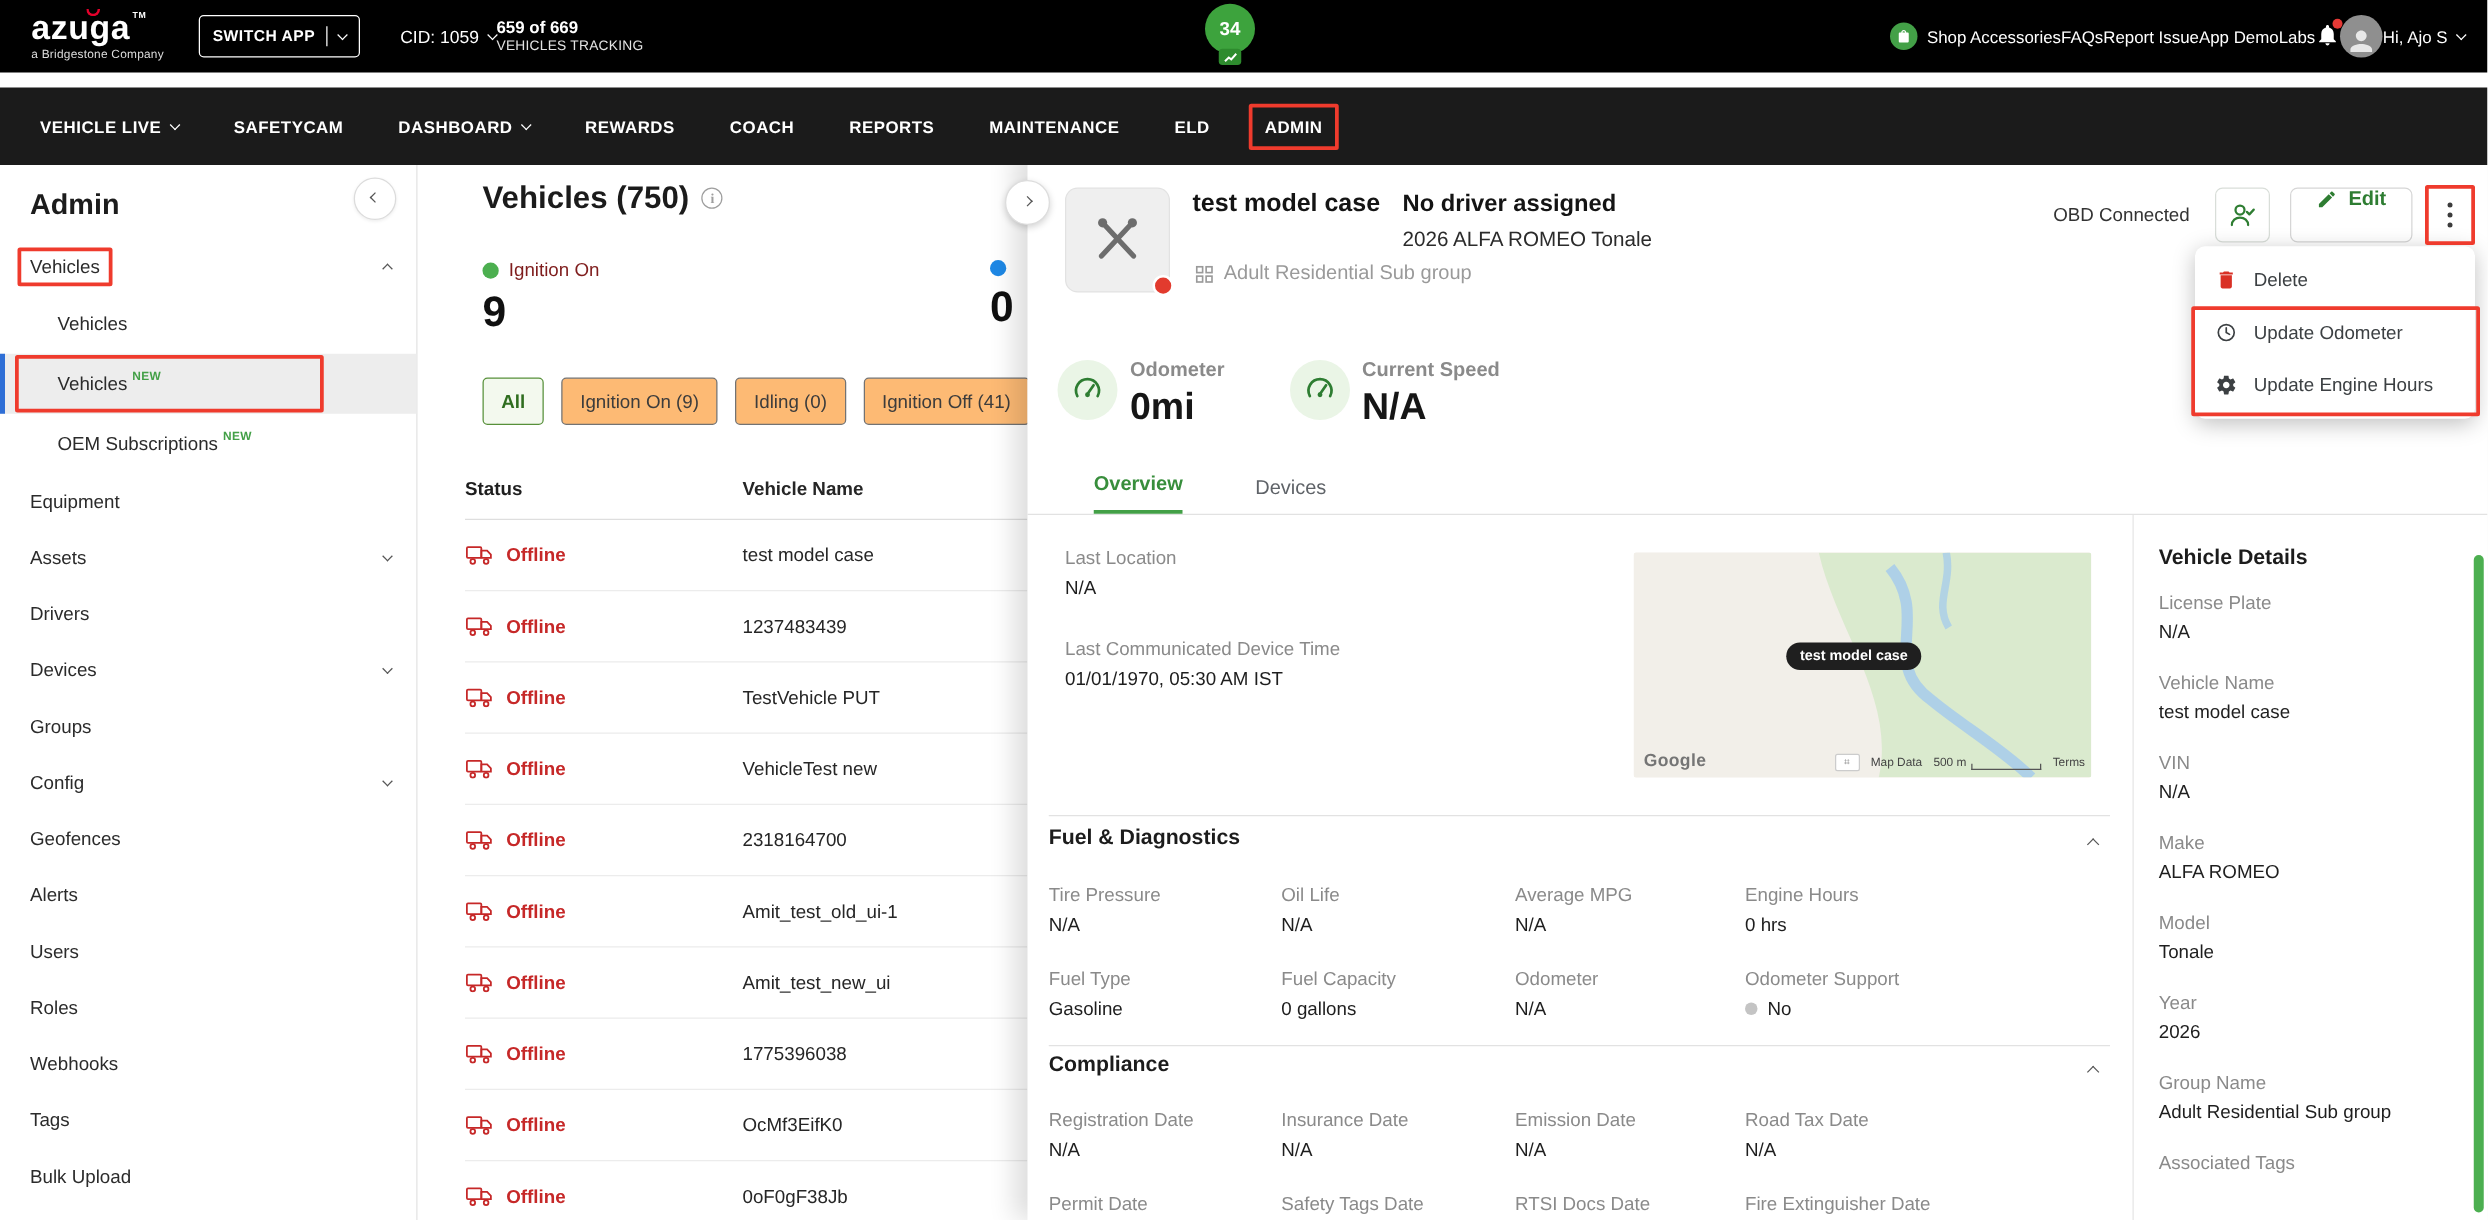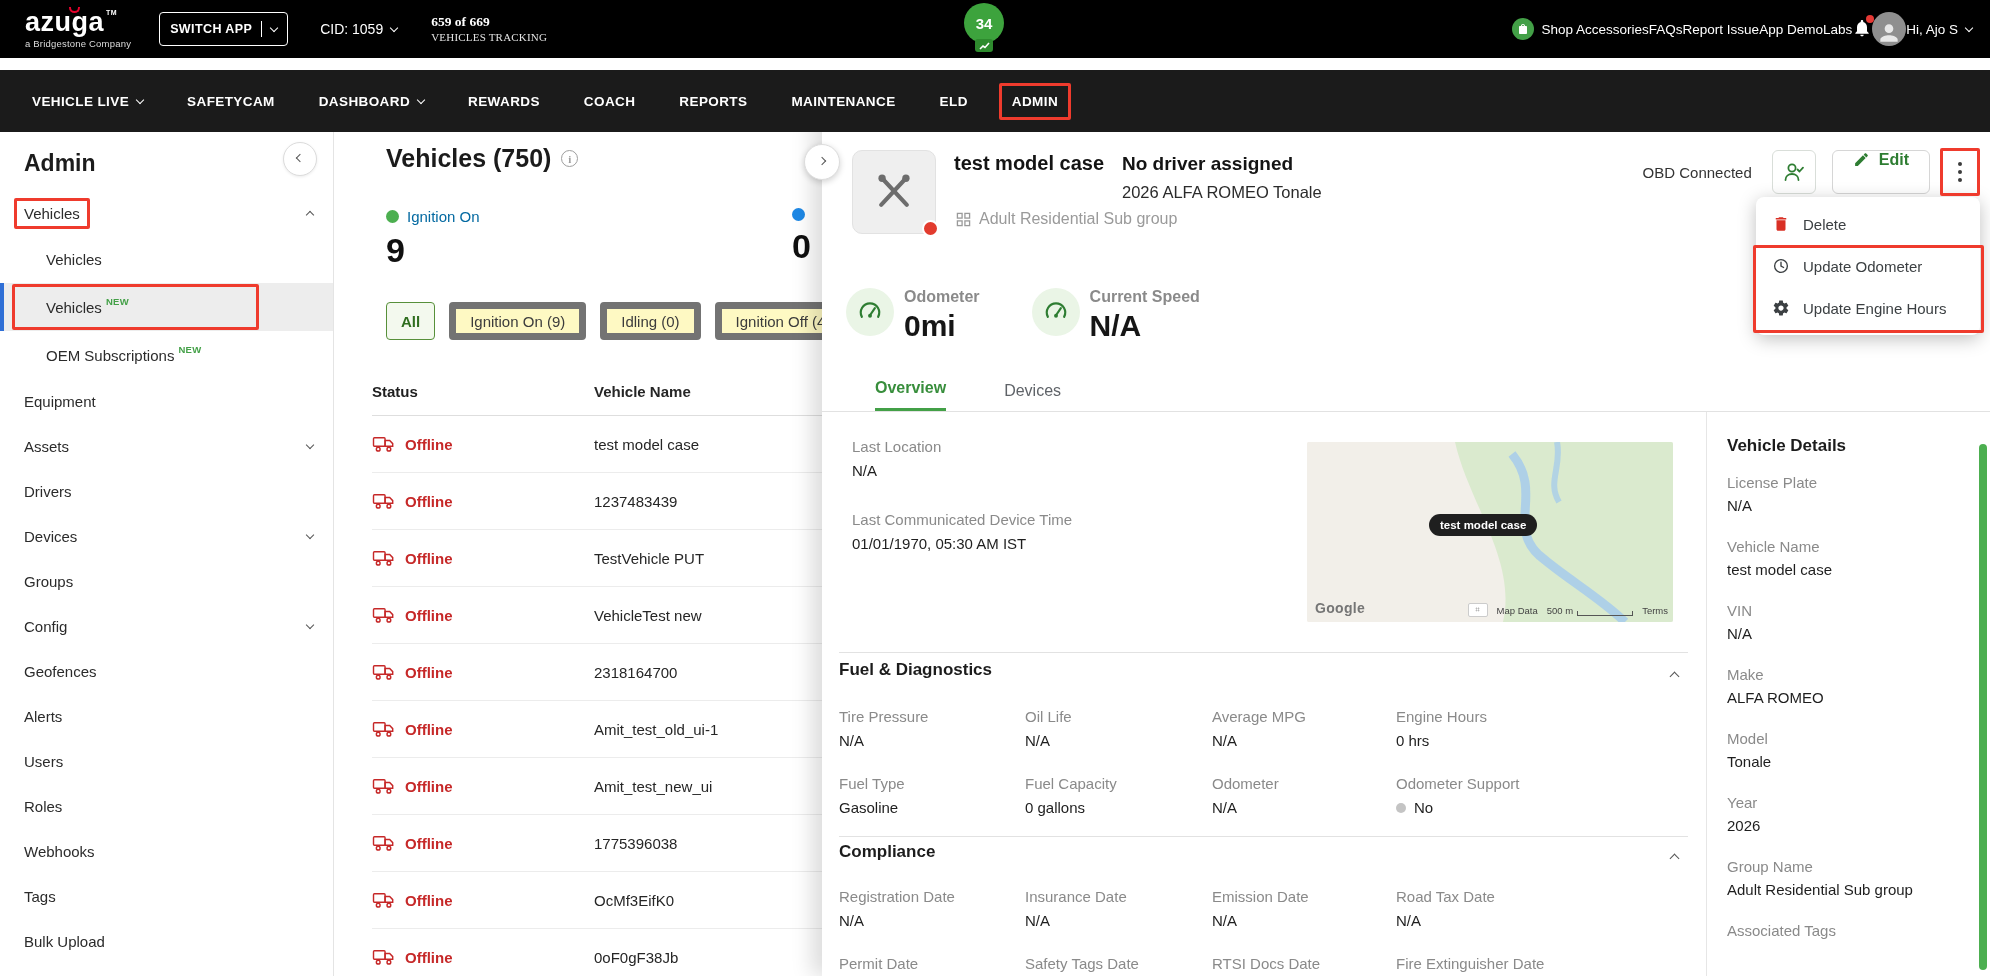--- a/index.html
+++ b/index.html
@@ -14,21 +14,21 @@
   .logo-text { font-size:27px; font-weight:800; letter-spacing:.5px; position:relative; }
   .logo-breve { position:absolute; left:44px; top:-2px; width:11px; height:6px;
                 border:2px solid #e4002b; border-top:none; border-radius:0 0 12px 12px; }
   .logo-tm { font-size:7px; vertical-align:top; margin-left:2px; }
   .logo-tag { font-size:9.5px; color:#ddd; margin-top:3px; letter-spacing:.2px; }
   .switch-app { margin-left:28px; display:flex; align-items:center; gap:9px;
                 border:1.5px solid #fff; border-radius:4px; padding:8px 10px;
                 font-size:12.5px; font-weight:700; letter-spacing:.4px; cursor:pointer; background:transparent; color:#fff;}
   .switch-sep { width:1px; height:16px; background:#fff; }
   .cid { margin-left:32px; display:flex; align-items:center; gap:8px; font-size:14px; }
-  .tracking { margin-left:34px; line-height:1.25;font-family:Liberation Serif, serif; }
+  .tracking { line-height:1.25; }
   .tracking .cnt { font-size:13.5px; font-weight:700; }
   .tracking .lbl { font-size:11px; color:#e3e3e3; letter-spacing:.2px; }
   .score { position:absolute; left:962px; top:3px; width:44px; text-align:center; }
   .score-circle { width:40px; height:40px; border-radius:50%; background:#3da33d; margin:0 auto;
                   display:flex; align-items:center; justify-content:center;
                   font-size:15px; font-weight:800; color:#fff; }
   .score-tail { width:18px; height:13px; background:#2e8b2e; margin:-4px auto 0; border-radius:3px;
                 display:flex; align-items:center; justify-content:center; }
   .topbar-right { margin-left:auto; display:flex; align-items:center; padding-right:18px; font-size:13.5px; }
   .top-link { display:flex; align-items:center; gap:8px; cursor:pointer; white-space:nowrap; }
@@ -79,26 +79,26 @@
   .lbl-wrap { position:relative; display:inline-block; }
 
   
   .listpanel { position:absolute; top:120px; left:334px; width:488px; bottom:0; background:#fff; overflow:hidden; z-index:4; }
   .vl-title { position:absolute; top:24px; left:52px; font-size:25px; font-weight:800; color:#1b1b1b;
               display:flex; align-items:center; gap:10px; }
   .info-ic { width:17px; height:17px; border-radius:50%; border:1.5px solid #9e9e9e; color:#9e9e9e;
              font-size:11px; font-weight:700; display:flex; align-items:center; justify-content:center;
              font-family:"Liberation Serif", serif; }
   .vl-stat { position:absolute; top:88px; }
-  .vl-stat .s-head { display:flex; align-items:center; gap:8px; font-size:15px; color:#0369a1; }
+  .vl-stat .s-head { display:flex; align-items:center; gap:8px; font-size:15px; color:#7f1d1d; }
   .dot { width:13px; height:13px; border-radius:50%; }
   .vl-stat .s-num { font-size:34px; font-weight:800; color:#101010; margin-top:6px; }
   .vl-chips { position:absolute; top:182px; left:52px; display:flex; gap:14px; white-space:nowrap; }
   .chip { height:38px; display:flex; align-items:center; padding:0 14px; border-radius:4px;
-          border:7px solid #737373; font-size:15px; color:#3c3c3c; cursor:pointer; background:#fef9c3; }
+          border:1px solid #737373; font-size:15px; color:#3c3c3c; cursor:pointer; background:#fdba74; }
   .chip.active { border:1.5px solid #57903a; background:#f3f9ee; color:#2f6e1f; font-weight:700; }
   .vl-table { position:absolute; top:248px; left:38px; right:0; }
   .vt-head { height:48px; display:flex; align-items:center; border-bottom:1px solid #dedede;
              font-size:15px; font-weight:700; color:#1e1e1e; }
   .vt-row { height:57px; display:flex; align-items:center; border-bottom:1px solid #ececec; cursor:pointer; }
   .c-status { width:222px; display:flex; align-items:center; gap:9px; }
   .status-txt { font-size:15px; font-weight:700; color:#c62828; }
   .c-name { flex:1; font-size:15px; color:#262626; }
 
   

